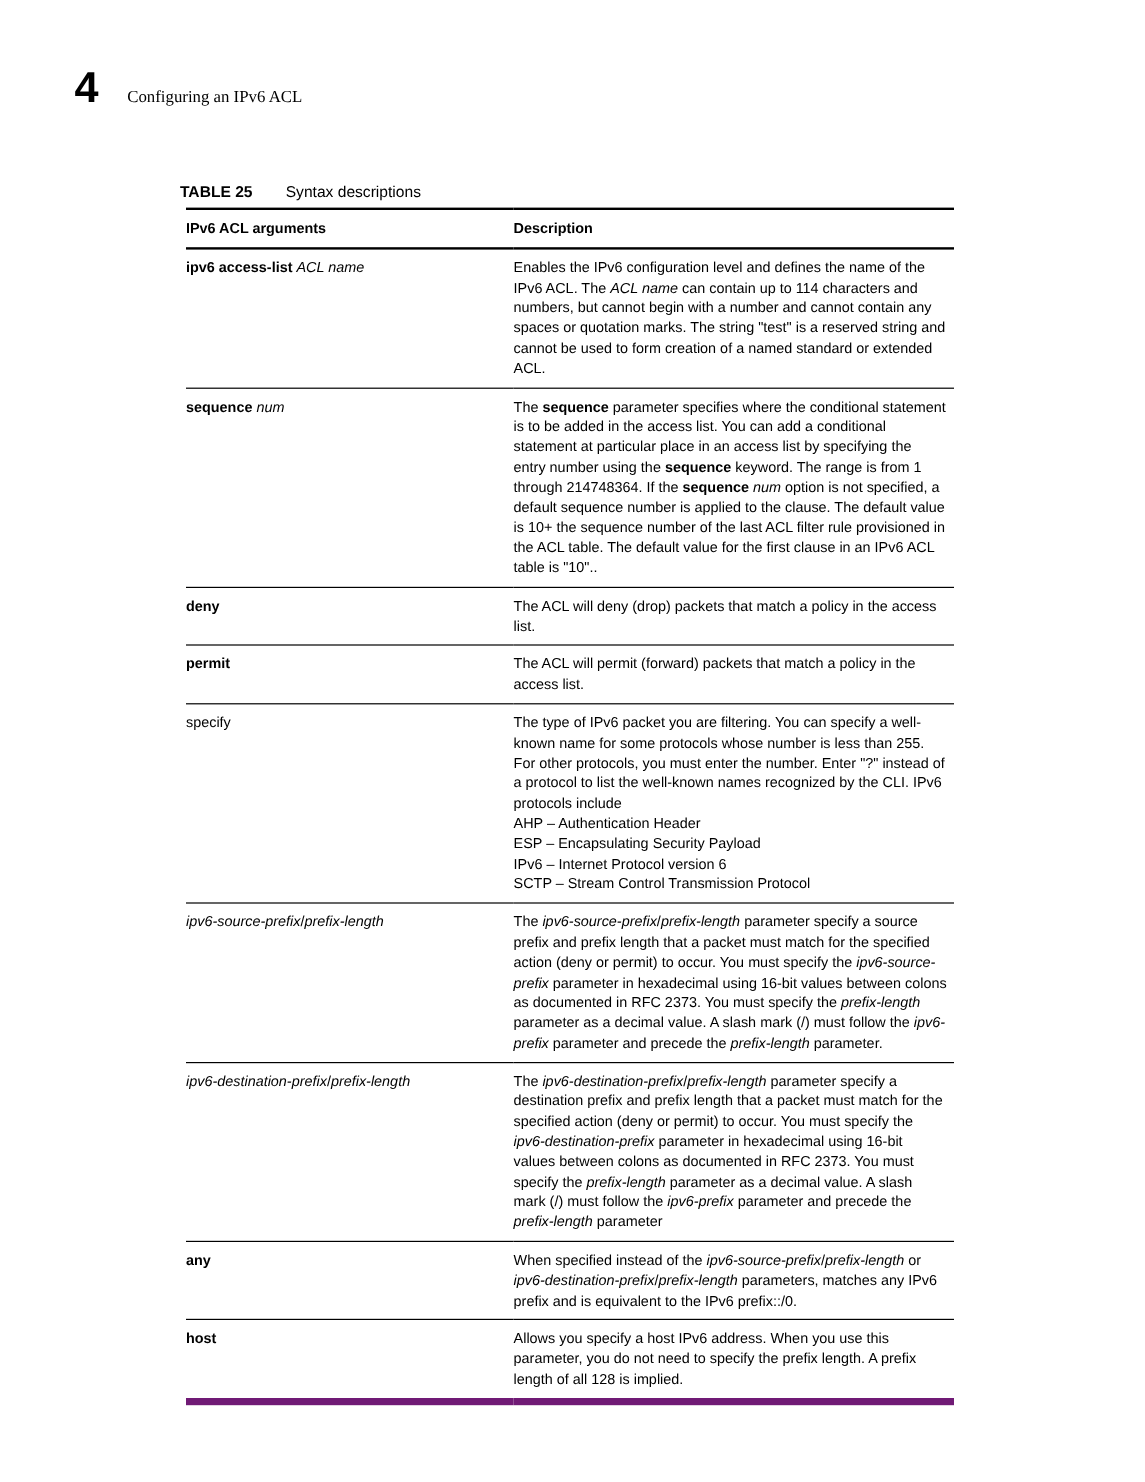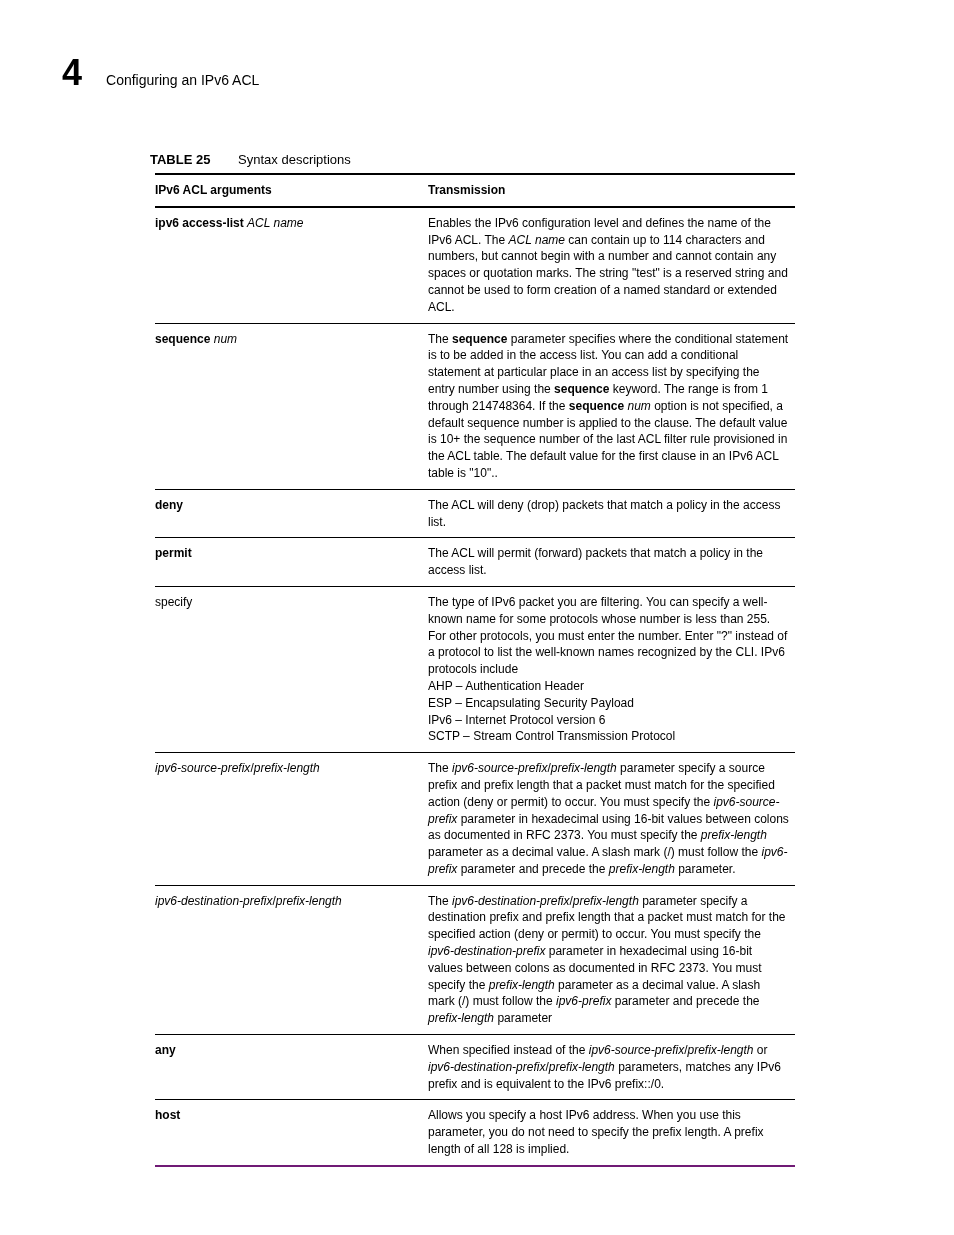--- a/index.html
+++ b/index.html
@@ -19,20 +19,21 @@
     margin-bottom: 58px;
   }
   .chapter-num {
     font-size: 36px;
     font-weight: bold;
     margin-right: 24px;
   }
   .section-title {
     font-size: 14px;
     font-weight: normal;
+    font-family: Liberation Serif, serif;
   }
   .table-caption {
     margin-left: 88px;
     font-size: 13px;
     margin-bottom: 6px;
   }
   .table-caption .label {
     font-weight: bold;
     margin-right: 24px;
   }
@@ -50,21 +51,21 @@
     border-bottom: 2px solid #000;
     padding: 7px 4px 7px 0;
     vertical-align: top;
   }
   tbody td {
     border-top: 1px solid #000;
     padding: 7px 6px 7px 0;
     vertical-align: top;
   }
   tbody tr:last-child td {
-    border-bottom: 2px solid #701a75;
+    border-bottom: 6px solid #701a75;
   }
   td.argcell { width: 255px; padding-right: 18px; }
   .b { font-weight: bold; }
   .i { font-style: italic; text-align: center; }
 </style>
 </head>
 <body>
 
 <div class="page">
 
@@ -75,21 +76,21 @@
 
   <div class="table-caption">
     <span class="label">TABLE 25</span>
     <span>Syntax descriptions</span>
   </div>
 
   <table>
     <thead>
       <tr>
         <th class="argcell">IPv6 ACL arguments</th>
-        <th>Transmission</th>
+        <th>Description</th>
       </tr>
     </thead>
     <tbody id="tbody">
     <tr>
           <td class="argcell"><span class="b">ipv6 access-list </span><span class="i">ACL name</span></td>
           <td><span>Enables the IPv6 configuration level and defines the name of the IPv6 ACL. The </span><span class="i">ACL name</span><span> can contain up to 114 characters and numbers, but cannot begin with a number and cannot contain any spaces or quotation marks. The string "test" is a reserved string and cannot be used to form creation of a named standard or extended ACL.</span></td>
         </tr>
         <tr>
           <td class="argcell"><span class="b">sequence </span><span class="i">num</span></td>
           <td><span>The </span><span class="b">sequence</span><span> parameter specifies where the conditional statement is to be added in the access list. You can add a conditional statement at particular place in an access list by specifying the entry number using the </span><span class="b">sequence</span><span> keyword. The range is from 1 through 214748364. If the </span><span class="b">sequence</span><span> </span><span class="i">num</span><span> option is not specified, a default sequence number is applied to the clause. The default value is 10+ the sequence number of the last ACL filter rule provisioned in the ACL table. The default value for the first clause in an IPv6 ACL table is "10"..</span></td>

